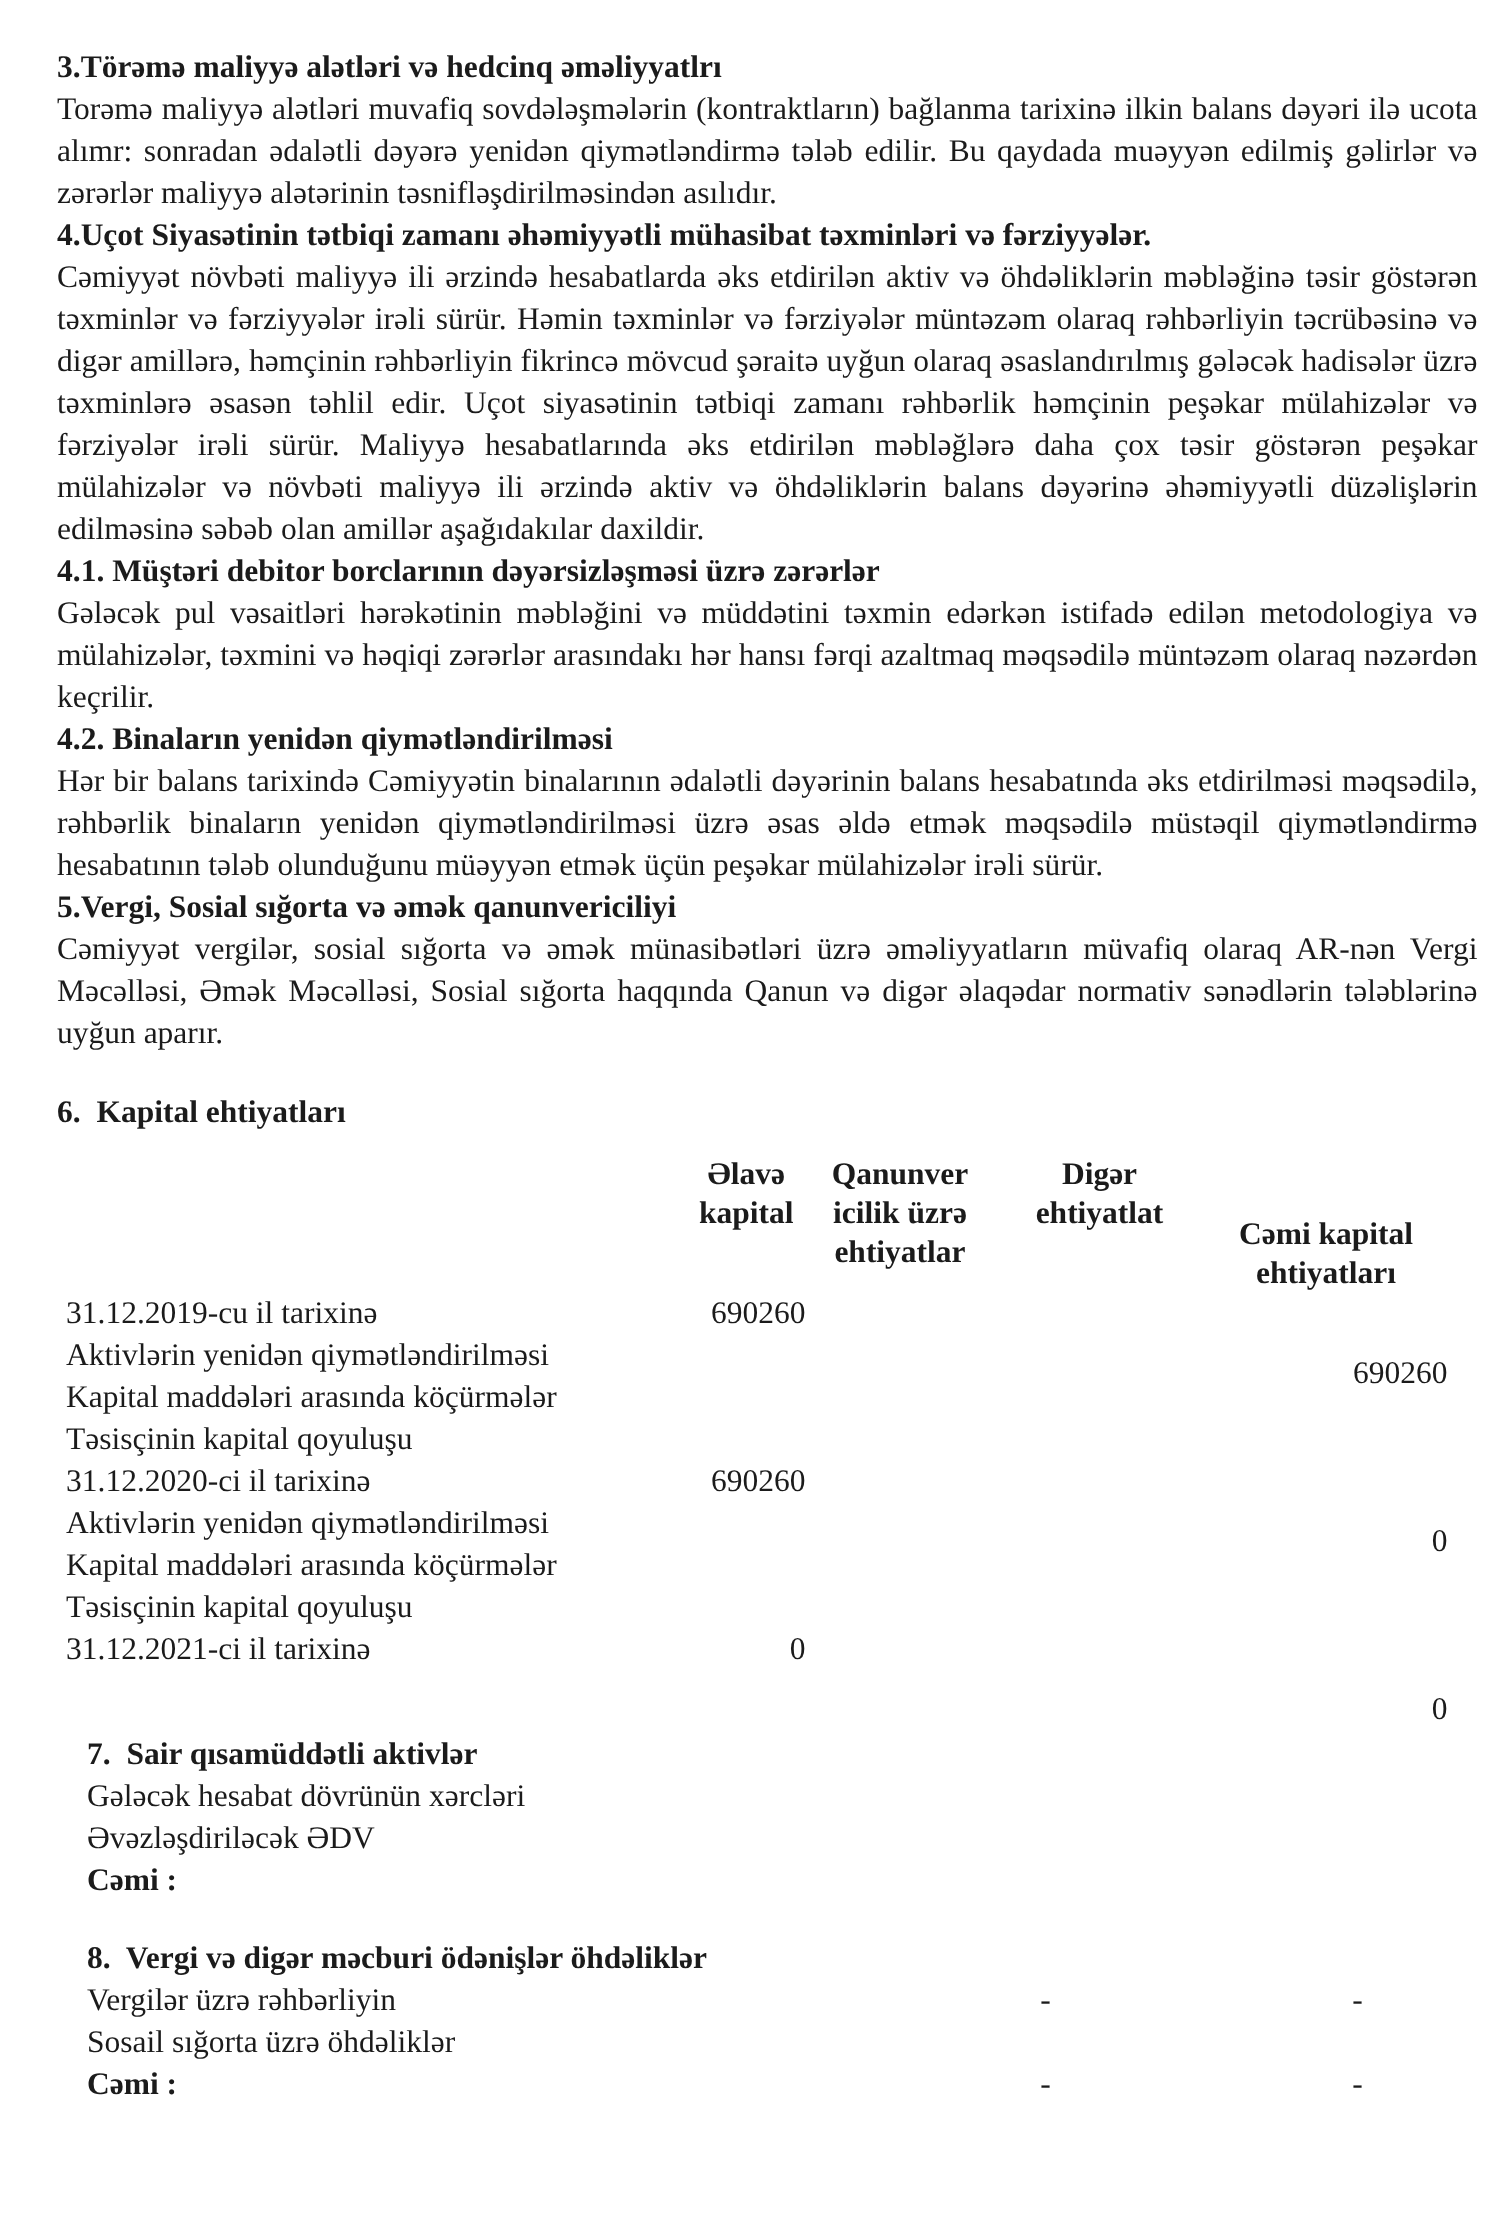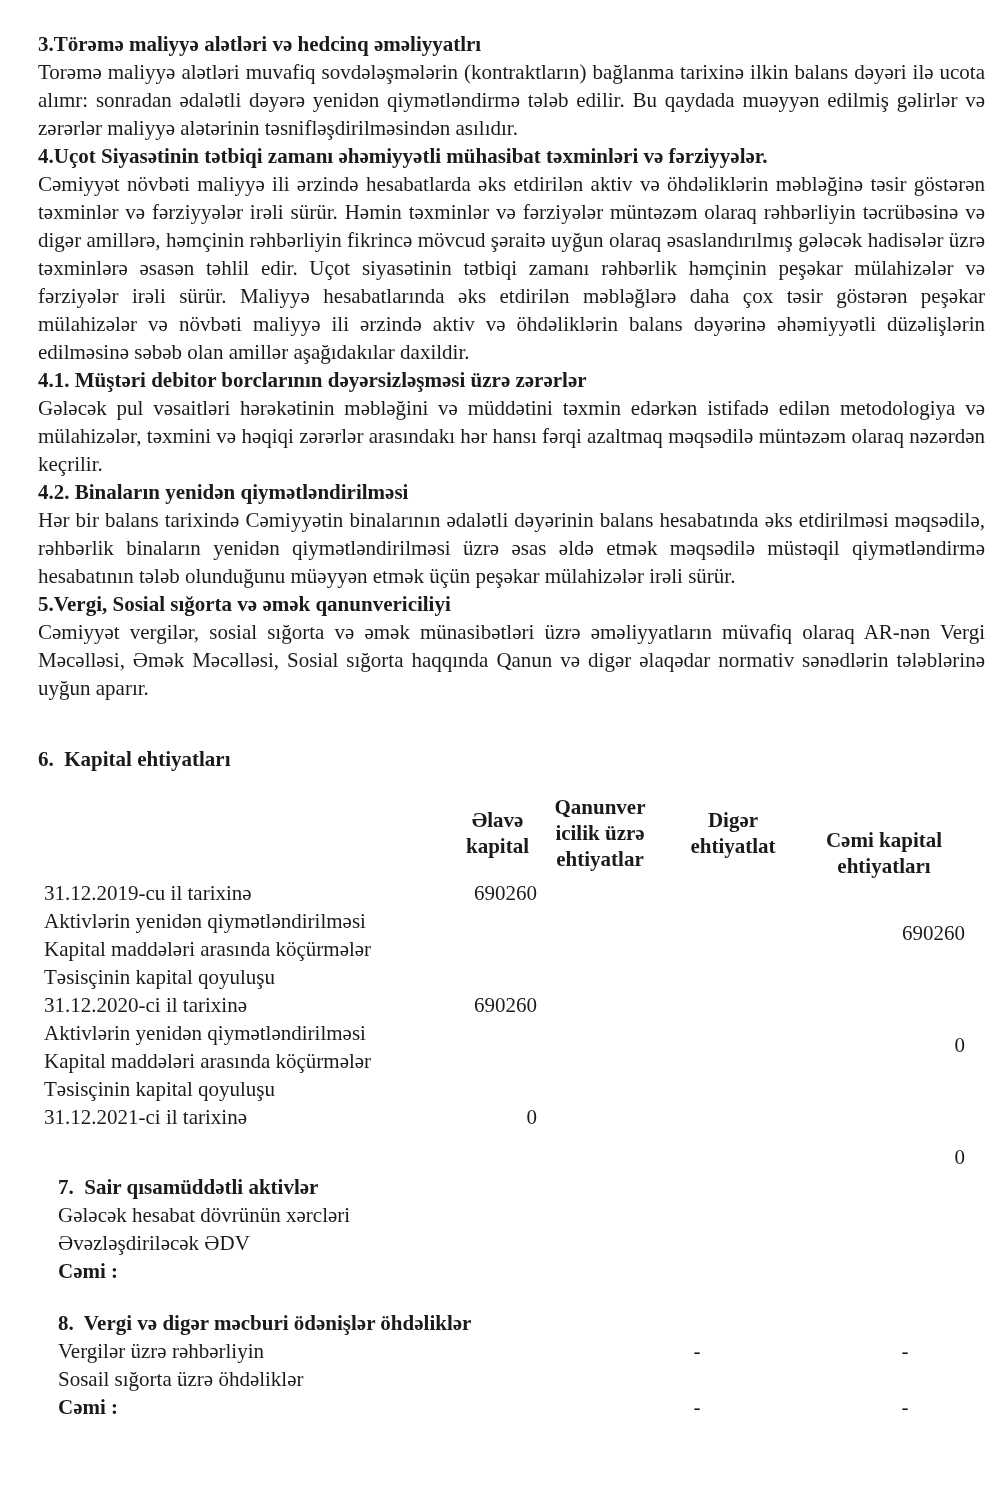--- a/index.html
+++ b/index.html
@@ -15,24 +15,24 @@
     width:1000px;height:1490px;
     padding:30px 15px 0 38px;
     font-size:21px;line-height:28px;
     overflow:hidden;
     border-radius:21px;
   }
   .hd{font-weight:bold;margin:0;}
   .para{margin:0;text-align:justify;}
 
   
-  .s6-head{margin-top:43px;font-weight:bold;white-space:pre-wrap;}
+  .s6-head{margin-top:25px;font-weight:bold;white-space:pre-wrap;}
   .cap-table{margin-top:14px;}
   .thead{
-    display:flex;align-items:center;min-height:85px;
+    display:flex;align-items:flex-start;min-height:85px;
     font-weight:bold;text-align:center;line-height:26px;font-family:Liberation Serif, serif;
   }
   .c-label{width:420px;box-sizing:border-box;}
   .c1{width:79px;}
   .c2{width:126px;}
   .c3{width:140px;}
   .c4{width:162px;margin-top:40px;}
   .thead .c1,.thead .c2,.thead .c3,.thead .c4{text-align:center;}
   .trow{display:flex;height:28px;}
   .trow .c-label{padding-left:6px;}

